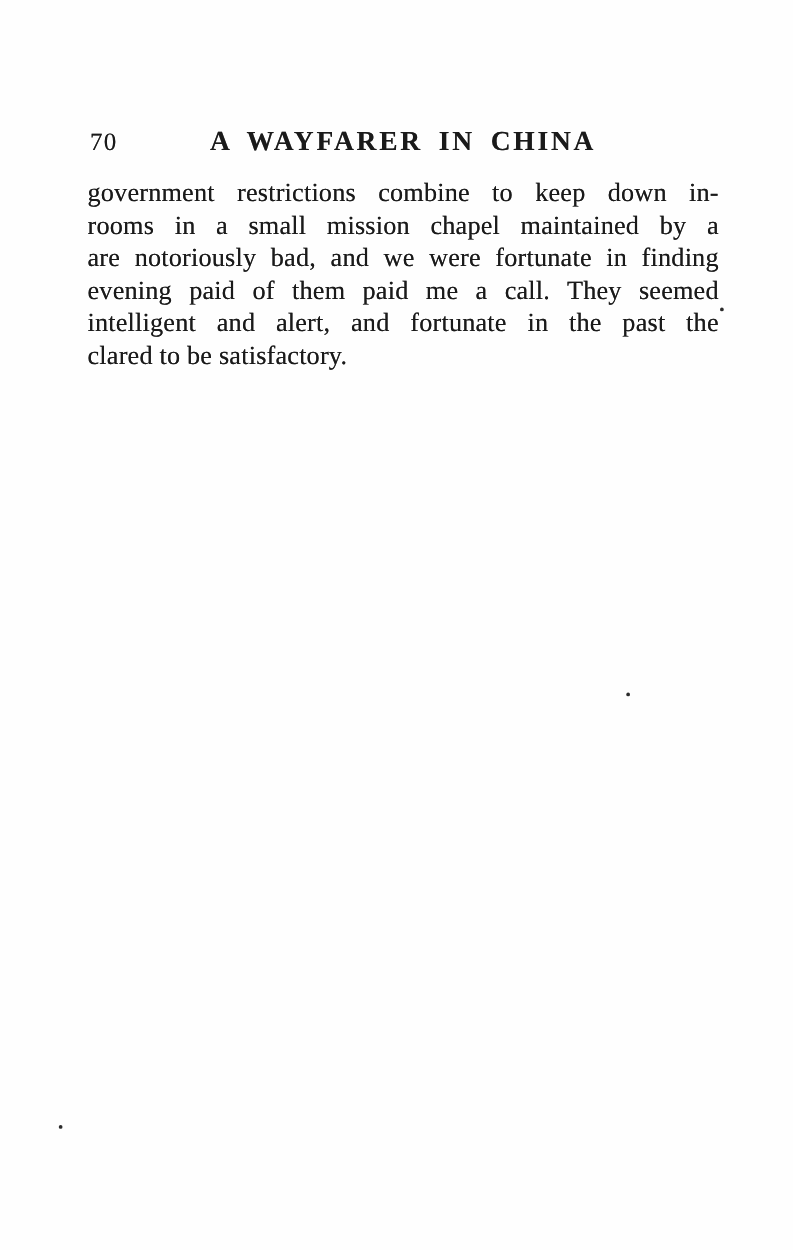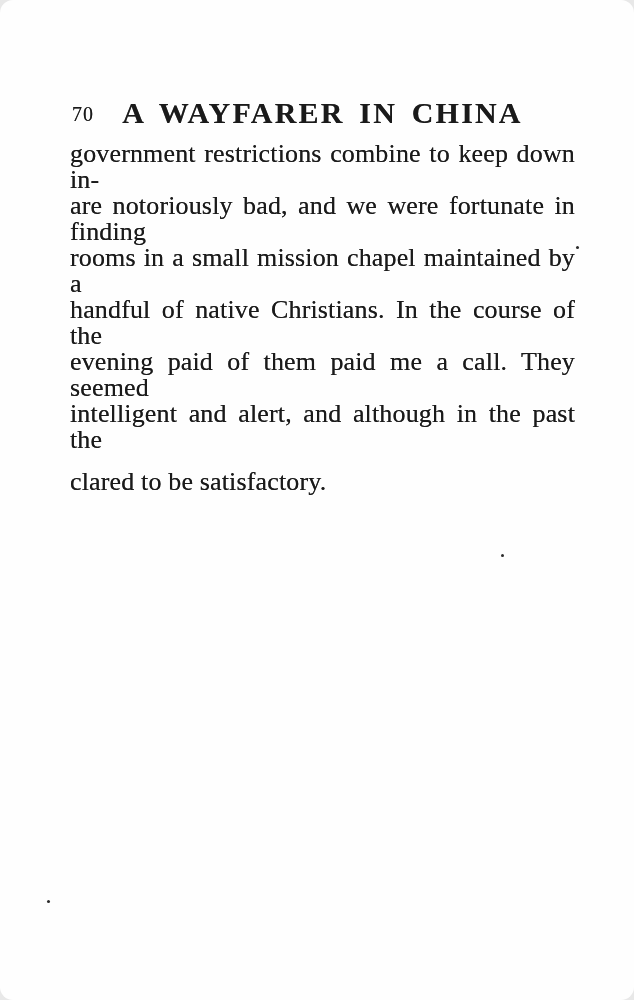--- a/index.html
+++ b/index.html
@@ -7,63 +7,61 @@
     --paper:#fefefe;
   }
   html,body{margin:0;padding:0;background:#e8e8e8;}
   .page{
     position:relative;
     width:634px;height:1000px;
     background:var(--paper);
     overflow:hidden;
     font-family:"Liberation Serif","DejaVu Serif",serif;
     color:var(--ink);
-    border-radius:13px;
   }
   .page-header{
     position:absolute;
     left:70px;top:100px;
     width:505px;height:26px;
   }
   .page-number{
     position:absolute;
     left:2px;top:3px;
     font-size:20px;
     line-height:22px;
     letter-spacing:1px;
     text-shadow:0 0 0.5px rgba(0,0,0,0.65);
   }
   .running-title{
     display:block;
     text-align:center;
-    font-size:30px;
+    font-size:22px;
     line-height:26px;
     font-weight:700;
     letter-spacing:2.2px;
     word-spacing:5px;
     text-shadow:0 0 0.4px rgba(0,0,0,0.55);
     white-space:nowrap;
   }
   .body-text{
     position:absolute;
     left:70px;top:141px;
     width:505px;
-    font-size:26px;
+    font-size:21px;
     line-height:26px;
     letter-spacing:0.15px;
     text-shadow:0 0 0.5px rgba(0,0,0,0.7);
   }
   .line{
     text-align:justify;
     text-align-last:justify;
     white-space:normal;
   }
   .line.line-last{
     text-align-last:left;
-    margin-top:16px;
   }
   .speck{
     position:absolute;
     background:#2b2b2b;
     border-radius:50%;
   }
   .speck-1{left:576px;top:246px;width:3px;height:3px;}
   .speck-2{left:501px;top:554px;width:3px;height:3px;}
   .speck-3{left:47px;top:900px;width:3px;height:3px;}
 </style>
@@ -72,25 +70,24 @@
 
 <div class="page">
 
   <header class="page-header">
     <span class="page-number">70</span>
     <span class="running-title">A WAYFARER IN CHINA</span>
   </header>
 
   <main class="body-text">
       <div class="line">government restrictions combine to keep down in-</div>
+      <div class="line">rooms in a small mission chapel maintained by a</div>
       <div class="line">are notoriously bad, and we were fortunate in finding</div>
-      <div class="line">rooms in a small mission chapel maintained by a</div>
-      <div class="line">handful of native Christians. In the course of the</div>
       <div class="line">evening paid of them paid me a call. They seemed</div>
-      <div class="line">intelligent and alert, and although in the past the</div>
+      <div class="line">intelligent and alert, and fortunate in the past the</div>
       <div class="line line-last">clared to be satisfactory.</div>
     </main>
 
   <span class="speck speck-1"></span>
   <span class="speck speck-2"></span>
   <span class="speck speck-3"></span>
 
 </div>
 
 </body></html>

